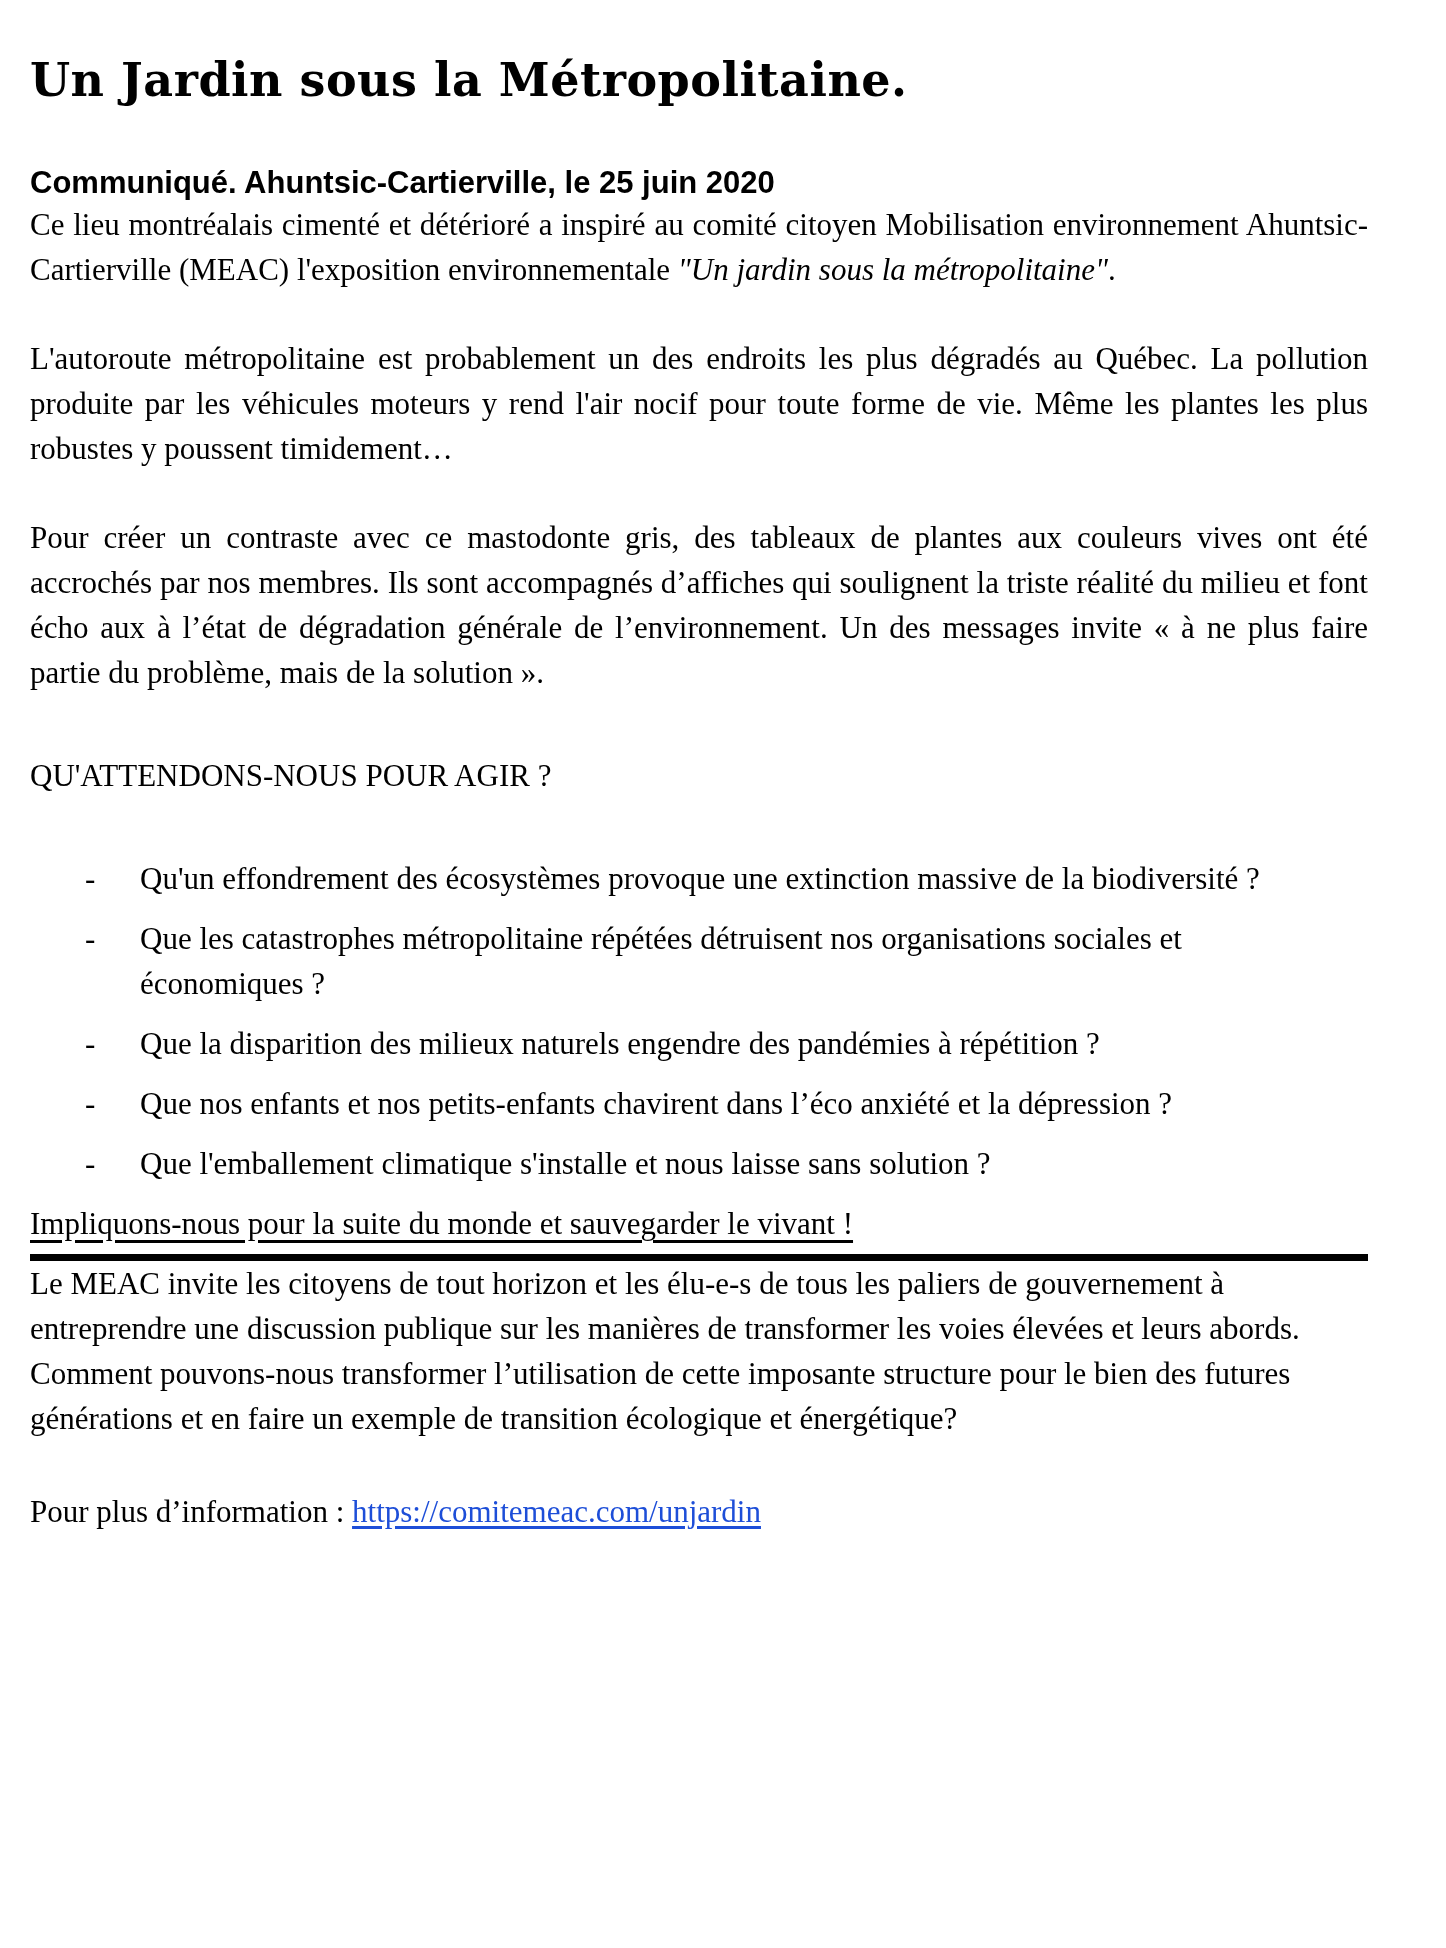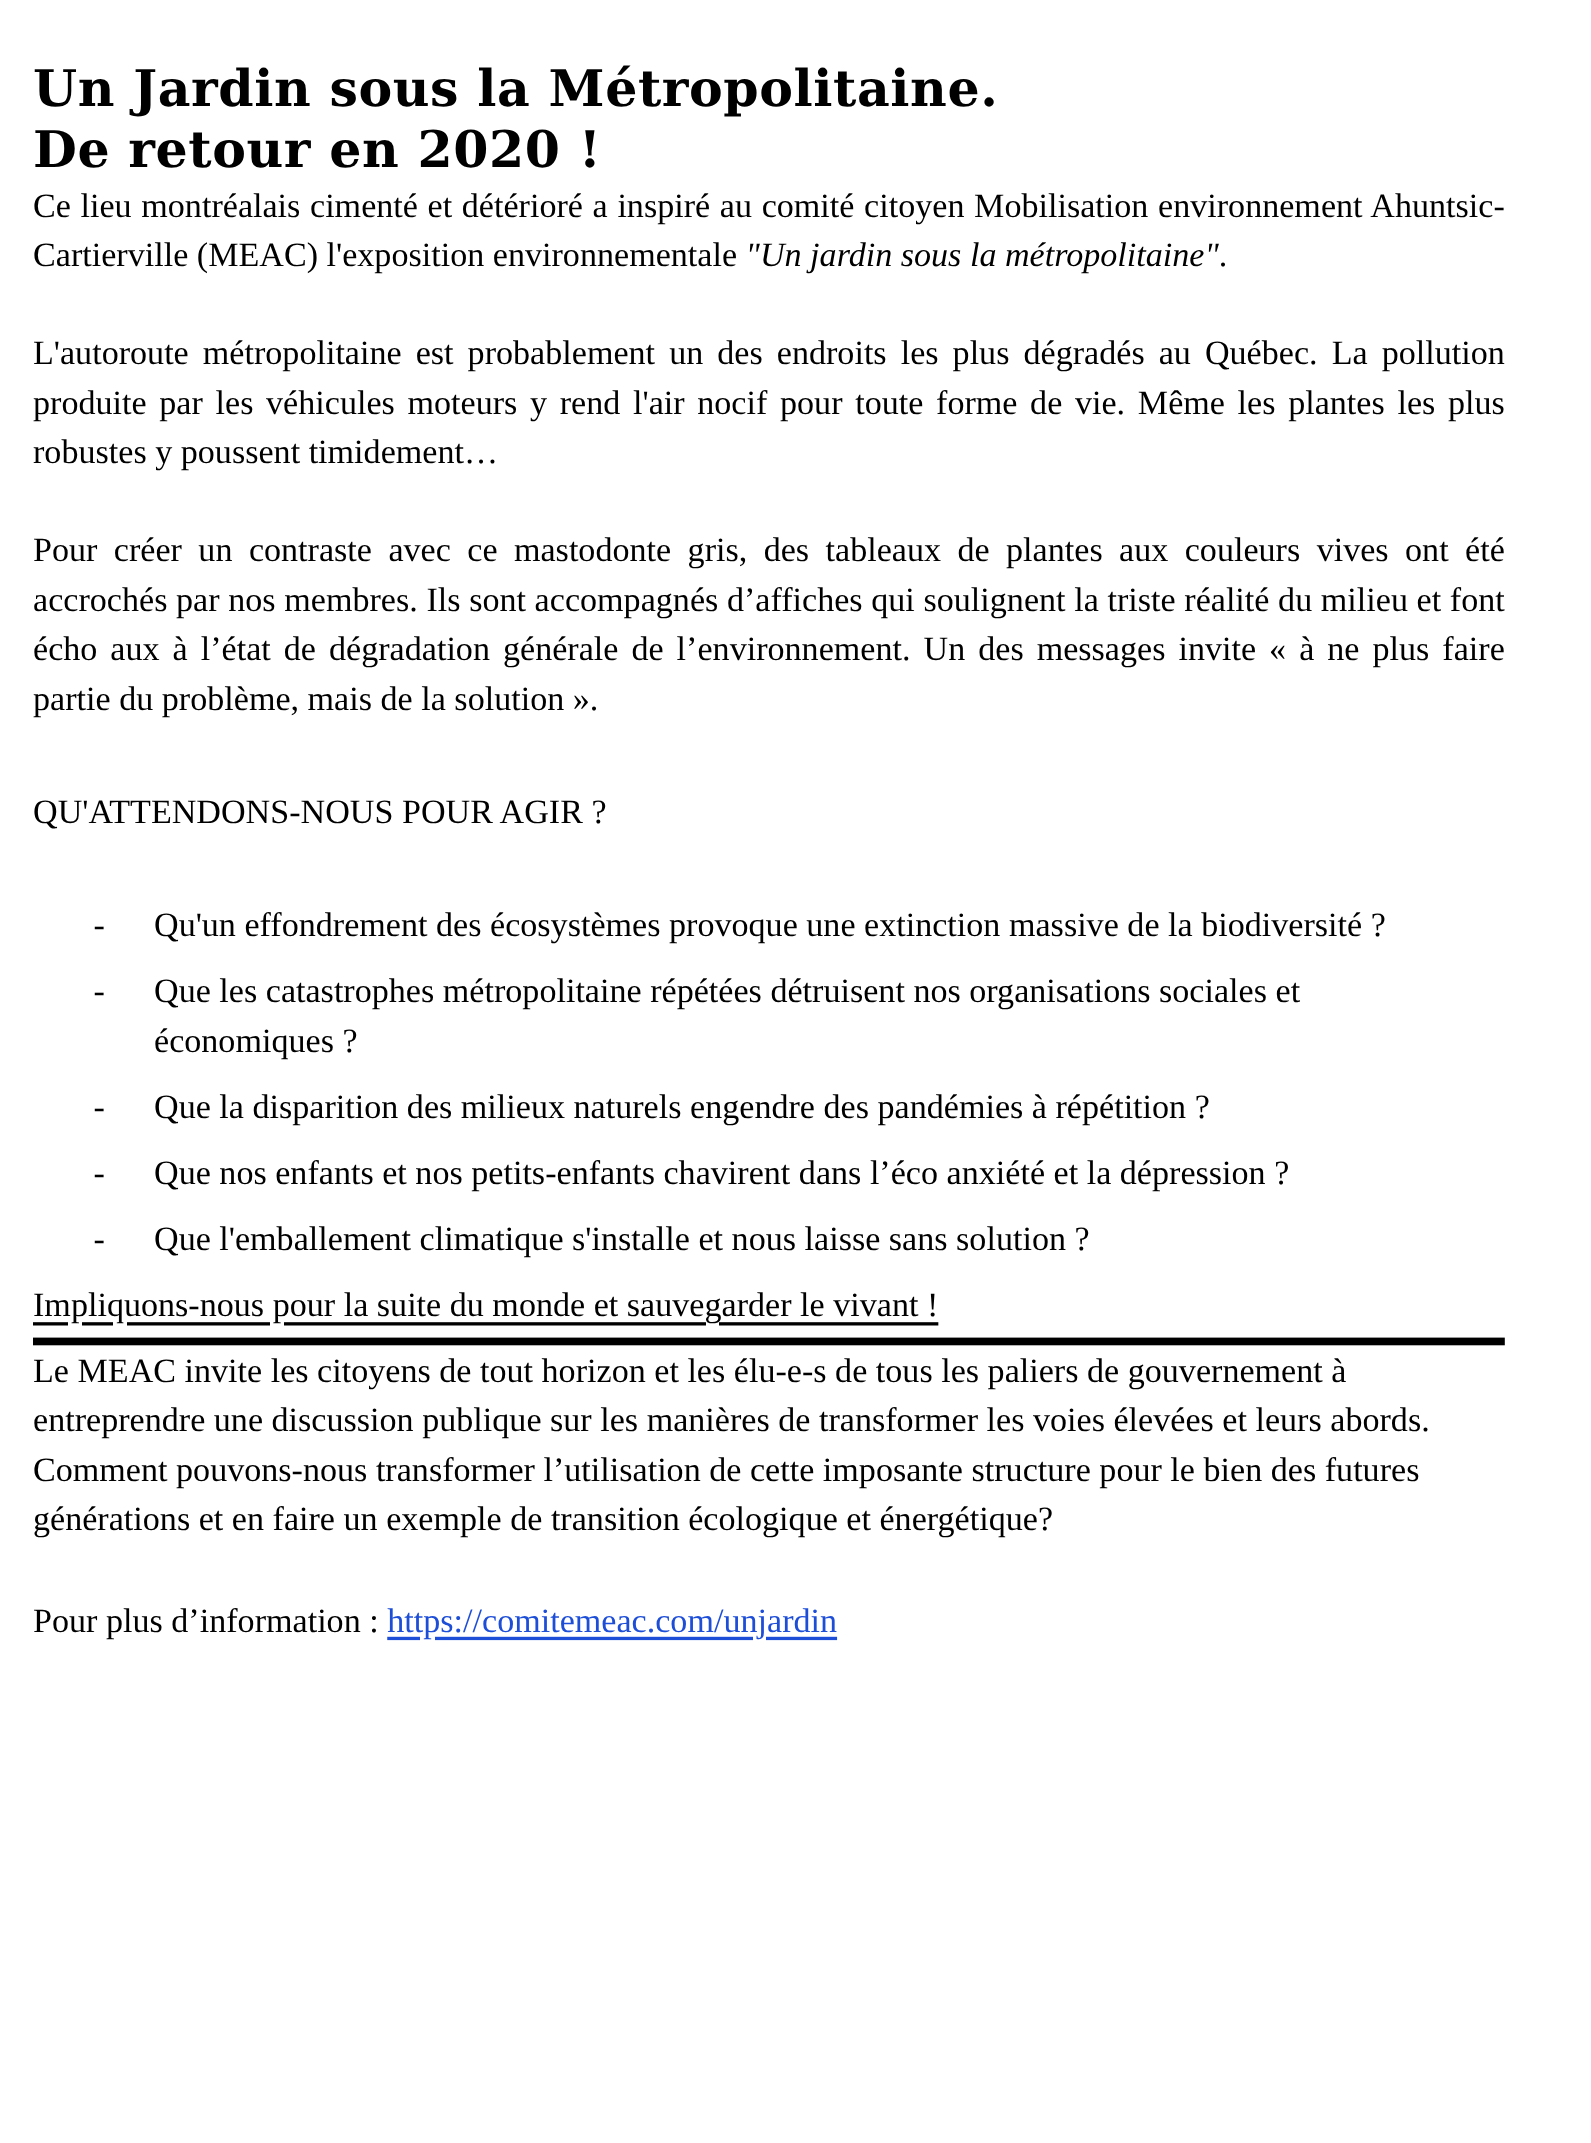--- a/index.html
+++ b/index.html
@@ -102,23 +102,23 @@
     text-underline-offset: 4px;
   }
 </style>
 </head>
 <body>
 
 <div class="page">
 
   <h1 class="doc-title">
     <span>Un Jardin sous la Métropolitaine.</span><br>
-    <span>De retour en 2020 !</span>
   </h1>
 
+  <div class="doc-subtitle">Communiqué. Ahuntsic-Cartierville, le 25 juin 2020</div>
 
   <div class="body-text">
 
     <p class="para justified"><span>Ce lieu montréalais cimenté et détérioré a inspiré au comité citoyen Mobilisation environnement Ahuntsic-Cartierville (MEAC) l'exposition environnementale </span><span class="italic">"Un jardin sous la métropolitaine"</span><span>.</span></p>
 
     <p class="para justified first-para">L'autoroute métropolitaine est probablement un des endroits les plus dégradés au Québec. La pollution produite par les véhicules moteurs y rend l'air nocif pour toute forme de vie. Même les plantes les plus robustes y poussent timidement…</p>
 
     <p class="para justified">Pour créer un contraste avec ce mastodonte gris, des tableaux de plantes aux couleurs vives ont été accrochés par nos membres. Ils sont accompagnés d’affiches qui soulignent la triste réalité du milieu et font écho aux à l’état de dégradation générale de l’environnement. Un des messages invite « à ne plus faire partie du problème, mais de la solution ».</p>
 
     <div class="section-heading">QU'ATTENDONS-NOUS POUR AGIR ?</div>

